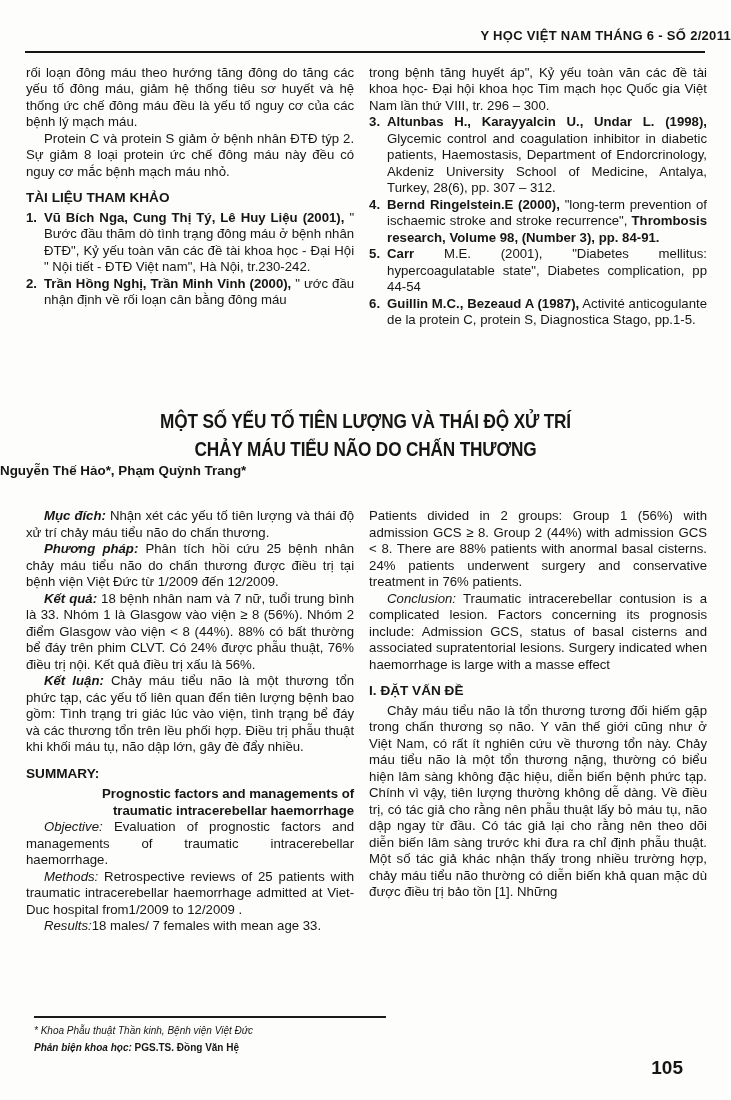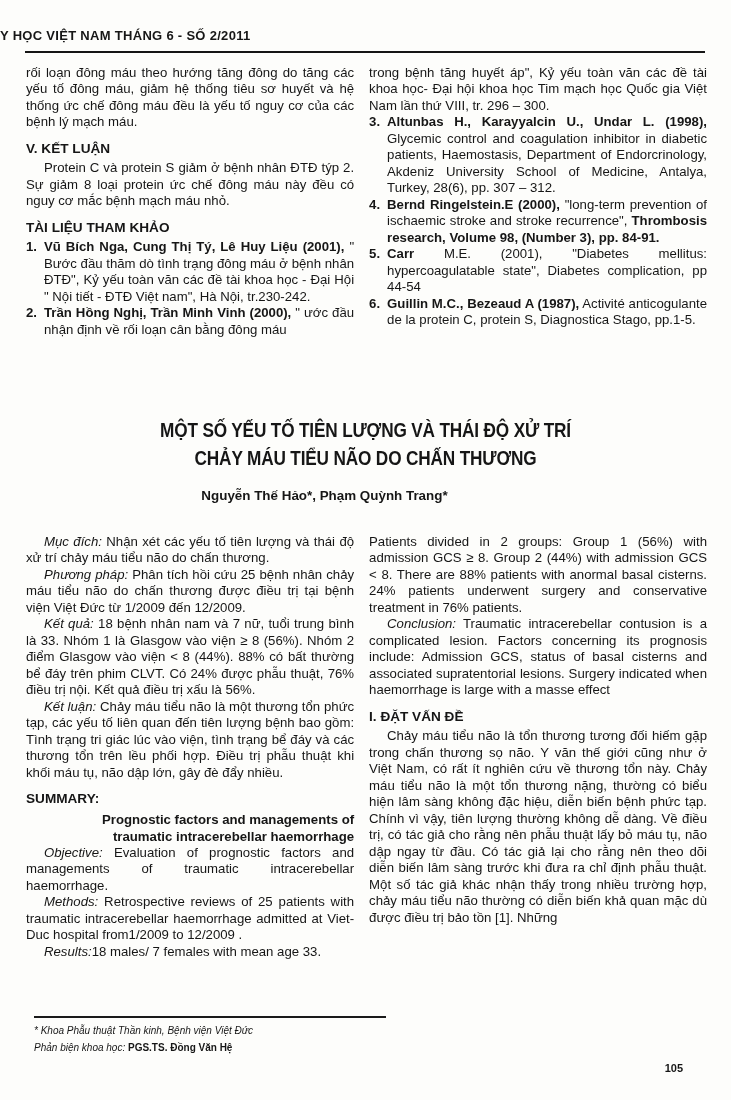--- a/index.html
+++ b/index.html
@@ -7,61 +7,60 @@
     position:relative;
     width:731px; height:1100px;
     background:#fdfdfb;
     color:#161616;
     font-family:"Liberation Sans", sans-serif;
     font-size:13.2px;
     line-height:16.5px;
     overflow:hidden;
   }
   .journal-title {
-    text-align:left;
+    text-align:right;
     font-weight:700;
     font-size:13px;
     letter-spacing:.3px;
     padding-top:28px;
   }
   .header-rule {
     margin:6px 26px 0 25px;
     border-top:2.5px solid #151515;
     height:0;
   }
   .cols { display:flex; gap:15px; padding:12px 24px 0 26px; }
   .col { flex:1 1 0; min-width:0; }
   .col-r { flex:1.03 1 0; }
   p { margin:0; text-align:justify; }
   .indent { text-indent:18px; }
   .b { font-weight:700; }
   .i { font-style:italic; }
-  .bi { font-weight:400; font-style:italic; }
+  .bi { font-weight:700; font-style:italic; }
   .h-sec {
     font-weight:800;
     font-size:13.6px;
     margin:10px 0 3px 0;
   }
   .h-first { margin-top:0; }
   .ref { display:flex; }
   .ref-num { flex:0 0 18px; font-weight:700; }
   .ref-body { flex:1; text-align:justify; min-width:0; }
   .article-title {
     margin-top:78px;
     text-align:center;
     font-weight:800;
     font-size:20.5px;
     line-height:28px;
     letter-spacing:-0.2px;
     transform:scaleX(0.84);
     transform-origin:50% 50%;
   }
   .authors {
-    margin-top:16px;
-    text-align:center;
+    text-align:left;
     padding-right:82px;
     font-weight:700;
     font-size:13.4px;
   }
   .section2 { margin-top:17px; }
   .summary-block { margin-top:0; }
   .summary-subtitle {
     text-align:right;
     font-weight:700;
     line-height:17px;
@@ -74,37 +73,36 @@
     font-size:10px;
     line-height:17px;
   }
   .footnote-rule { border-top:2px solid #1a1a1a; width:352px; margin-bottom:4px; }
   .fn1 { font-style:italic; }
   .fn2 { font-weight:700; }
   .page-number {
     position:absolute;
     right:48px;
     bottom:24px;
-    font-size:11px;
+    font-size:19px;
     font-weight:600;
   }
 </style>
 </head>
 <body>
 
 <div class="page">
 
   <div class="journal-title">Y HỌC VIỆT NAM THÁNG 6 - SỐ 2/2011</div>
   <div class="header-rule"></div>
 
   <div class="cols">
     <div class="col">
       <p>rối loạn đông máu theo hướng tăng đông do tăng các yếu tố đông máu, giảm hệ thống tiêu sơ huyết và hệ thống ức chế đông máu đều là yếu tố nguy cơ của các bệnh lý mạch máu.</p>
 
-      <div class="h-sec">V. KẾT LUẬN</div>
       <p class="indent">Protein C và protein S giảm ở bệnh nhân ĐTĐ týp 2. Sự giảm 8 loại protein ức chế đông máu này đều có nguy cơ mắc bệnh mạch máu nhỏ.</p>
 
       <div class="h-sec">TÀI LIỆU THAM KHẢO</div>
 
       <div class="ref">
         <span class="ref-num">1.</span>
         <span class="ref-body"><span class="b">Vũ Bích Nga, Cung Thị Tý, Lê Huy Liệu (2001),</span><span> " Bước đầu thăm dò tình trạng đông máu ở bệnh nhân ĐTĐ", Kỷ yếu toàn văn các đề tài khoa học - Đại Hội " Nội tiết - ĐTĐ Việt nam", Hà Nội, tr.230-242.</span></span>
       </div>
       <div class="ref">
         <span class="ref-num">2.</span>

